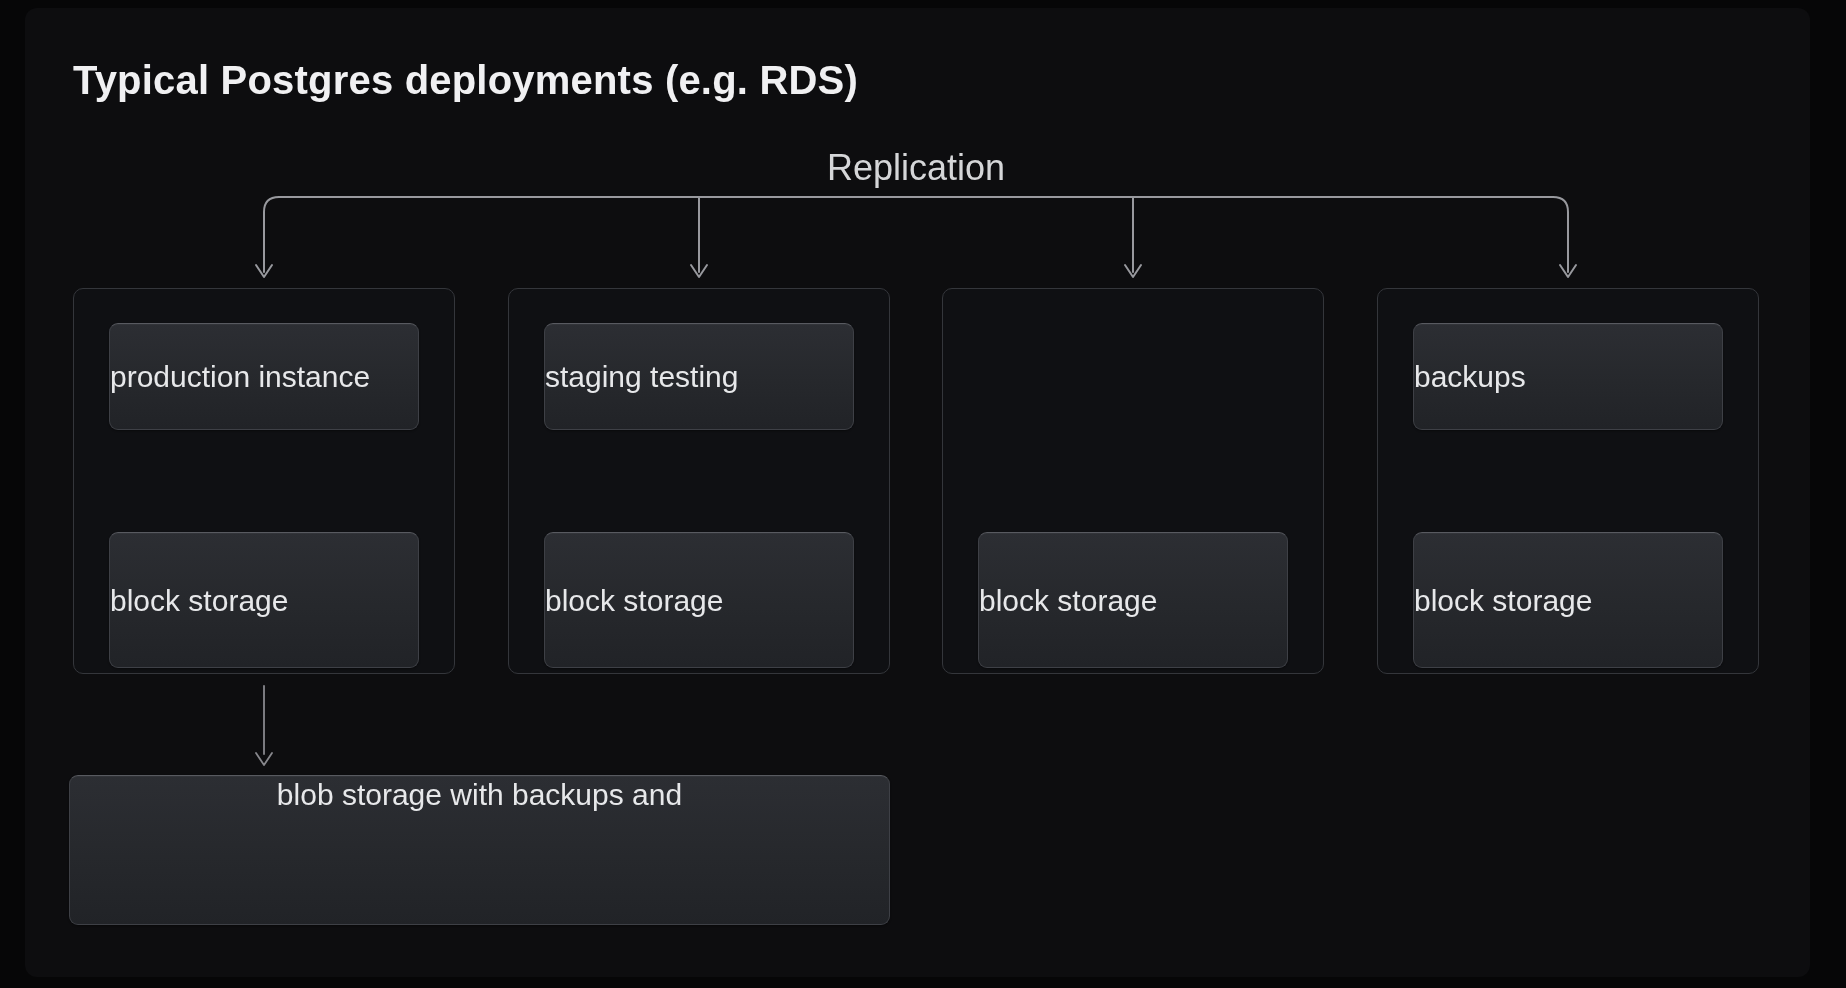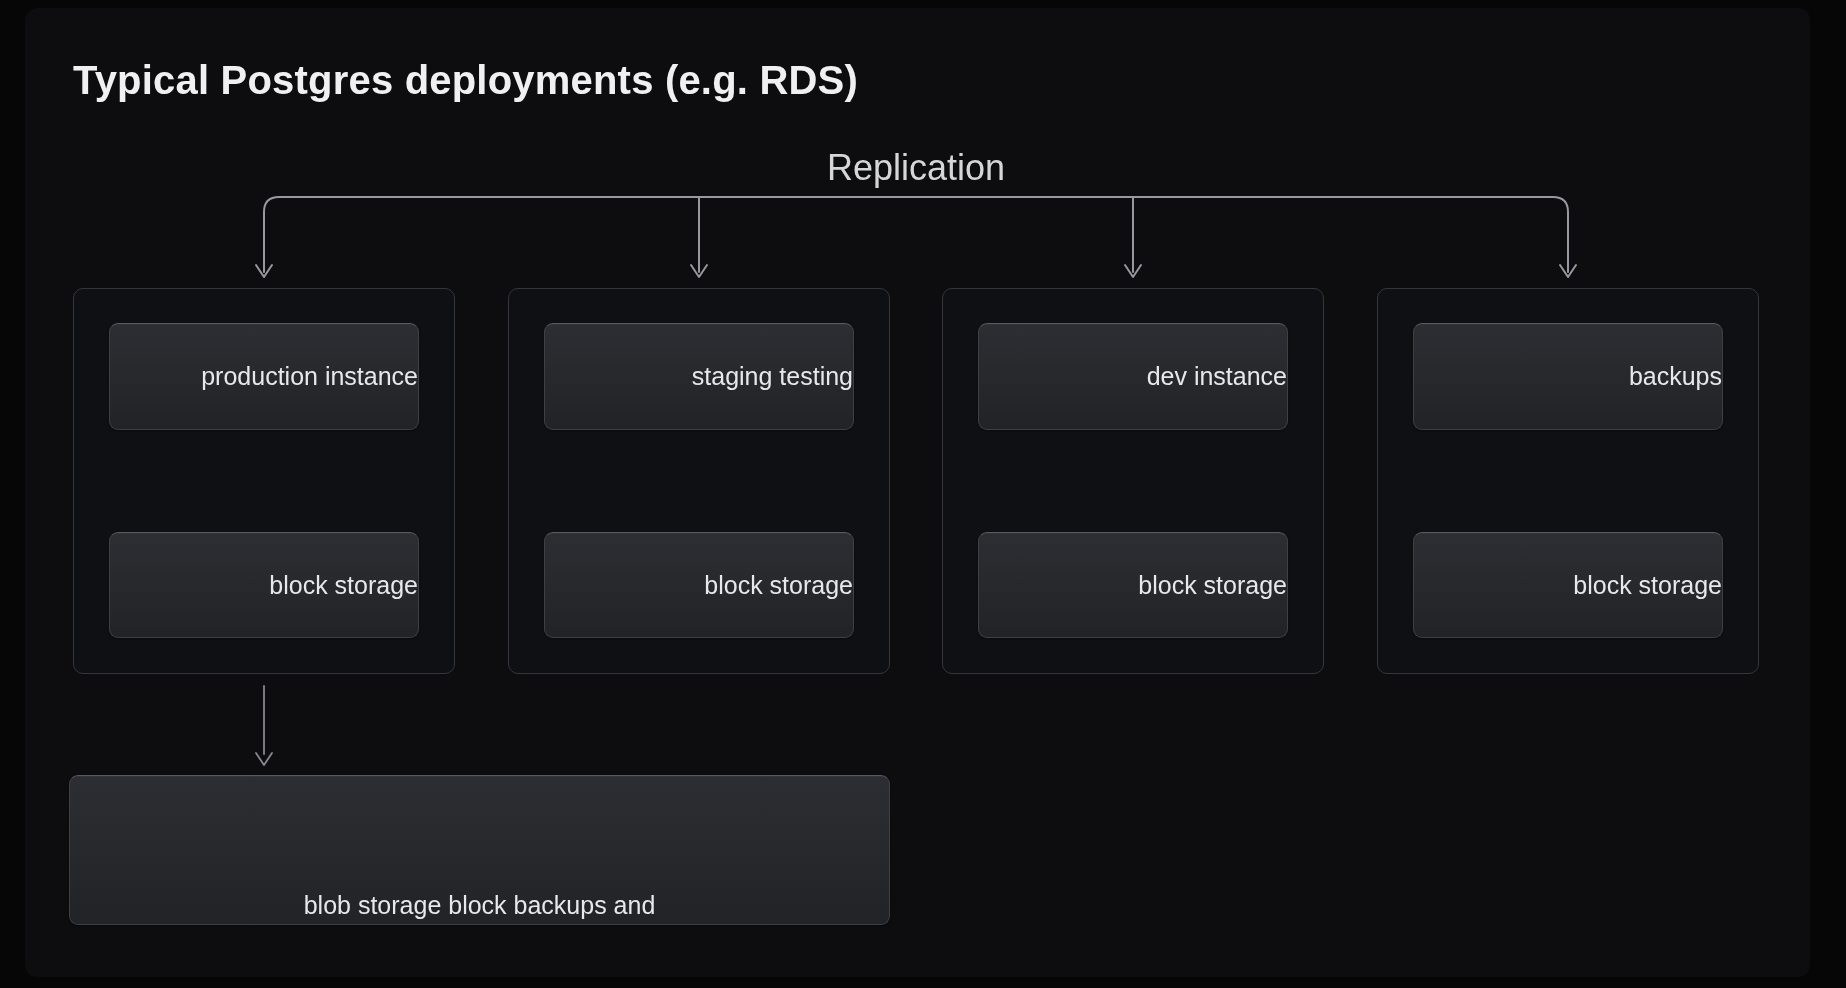--- a/index.html
+++ b/index.html
@@ -13,27 +13,27 @@
   html,body{background:var(--frame_bg,#060607);}
   body{font-family:"Liberation Sans","DejaVu Sans",sans-serif;}
   .stage{position:relative;width:1846px;height:988px;overflow:hidden;background:var(--frame_bg,#060607);}
   .panel{position:absolute;left:25px;top:8px;width:1785px;height:969px;background:var(--panel_bg,#0d0d0f);border-radius:12px;}
   .title{position:absolute;left:73px;top:56px;font-size:40px;line-height:1.2;font-weight:600;letter-spacing:.2px;color:var(--title_text,#f0f0f2);}
   .replication-label{position:absolute;left:916px;top:147px;transform:translateX(-50%);font-size:36px;font-weight:400;color:var(--label_text,#d5d6d8);}
   svg.connectors{position:absolute;left:0;top:0;width:1846px;height:988px;pointer-events:none;}
   svg.connectors path{fill:none;stroke:var(--line,#98999e);stroke-width:2;stroke-linecap:round;stroke-linejoin:round;}
   svg.connectors path.dim{stroke-width:1.8;opacity:.88;}
   .group{position:absolute;top:288px;width:382px;height:386px;background:var(--group_fill,#0f1013);border:1px solid var(--group_border,#34363b);border-radius:10px;}
-  .node{position:absolute;display:flex;align-items:center;justify-content:flex-end;text-align:center;
-        color:var(--node_text,#e7e8ea);font-size:25px;line-height:37px;border-radius:9px;
+  .node{position:absolute;display:flex;align-items:center;justify-content:flex-start;text-align:center;
+        color:var(--node_text,#e7e8ea);font-size:30px;line-height:37px;border-radius:9px;
         background:linear-gradient(180deg,var(--node_fill_top,#2c2e33) 0%,var(--node_fill_mid,#26282c) 55%,var(--node_fill_bottom,#212327) 100%);
         border:1px solid var(--node_border,#3e4046);border-top-color:var(--node_border_top,#585a60);
         box-shadow:inset 0 1px 0 rgba(255,255,255,.03), 0 1px 2px rgba(0,0,0,.4);}
   .node-instance{left:35px;right:35px;top:34px;height:107px;}
-  .node-storage{left:35px;right:35px;top:243px;height:106px;padding-left:8px;}
+  .node-storage{left:35px;right:35px;top:243px;height:136px;}
   .node-blob{left:69px;top:775px;width:821px;height:150px;flex-direction:column;}
 </style>
 </head>
 <body>
 
 <div class="stage">
   <div class="panel"></div>
 
   <h1 class="title">Typical Postgres deployments (e.g. RDS)</h1>
 
@@ -81,33 +81,30 @@
   <div class="group" style="left:508px">
     <div class="node node-instance">
       <span>staging testing</span>
     </div>
     <div class="node node-storage">
       <span>block storage</span>
     </div>
   </div>
 
   <div class="group" style="left:942px">
-    <div class="node node-instance">
-      <span>dev instance</span>
-    </div>
     <div class="node node-storage">
       <span>block storage</span>
     </div>
   </div>
 
   <div class="group" style="left:1377px">
     <div class="node node-instance">
       <span>backups</span>
     </div>
     <div class="node node-storage">
       <span>block storage</span>
     </div>
   </div>
 
   <div class="node node-blob">
-    <div>blob storage block backups and</div>
+    <div>blob storage with backups and</div>
   </div>
 </div>
 
 </body></html>

